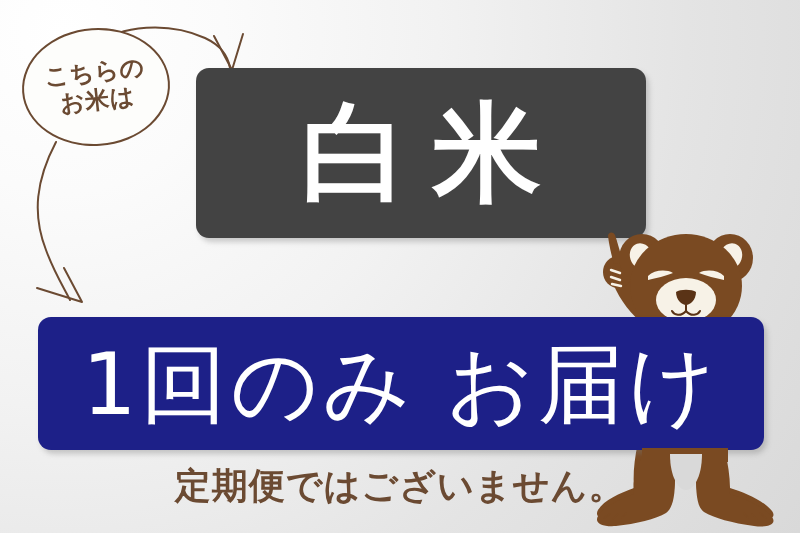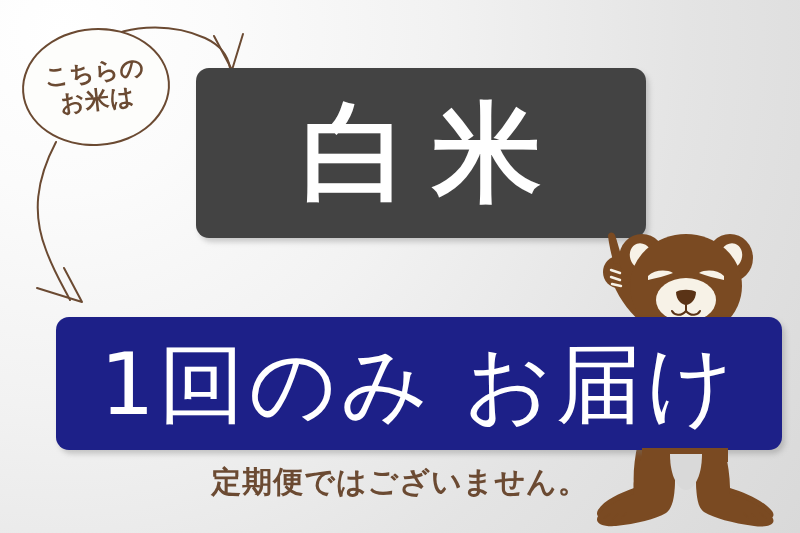--- a/index.html
+++ b/index.html
@@ -90,21 +90,21 @@
     font-family: "DejaVu Sans", sans-serif;
     font-size: 108px;
     font-weight: bold;
     letter-spacing: 24px;
     text-indent: 24px;
     line-height: 1;
     white-space: nowrap;
   }
 
   .banner-blue {
-    left: 56px;
+    left: 38px;
     top: 317px;
     width: 726px;
     height: 133px;
     background: #1d2088;
     box-shadow: 3px 4px 5px rgba(120,120,120,0.35);
     z-index: 6;
   }
   .banner-blue .banner-text {
     color: #ffffff;
     font-family: "DejaVu Sans", sans-serif;
@@ -117,21 +117,21 @@
 
   
   .caption {
     position: absolute;
     left: 0;
     top: 462px;
     width: 800px;
     text-align: center;
     color: #6b4a32;
     font-family: "DejaVu Sans", sans-serif;
-    font-size: 30px;
+    font-size: 36px;
     font-weight: bold;
     letter-spacing: 1px;
     white-space: nowrap;
     z-index: 7;
   }
 
   
   #bear {
     position: absolute;
     left: 580px;

